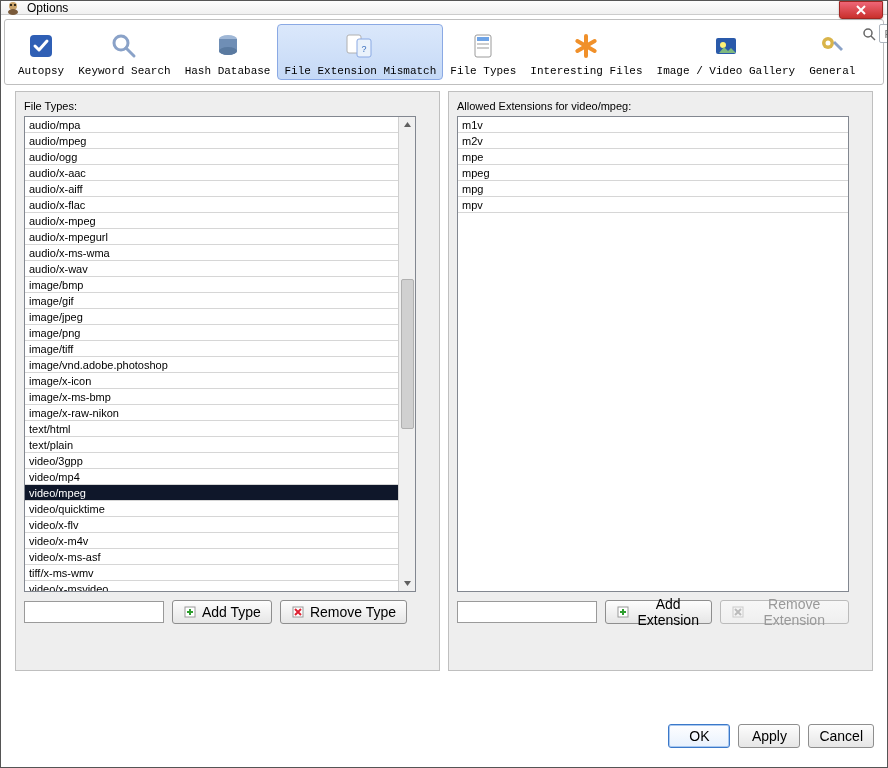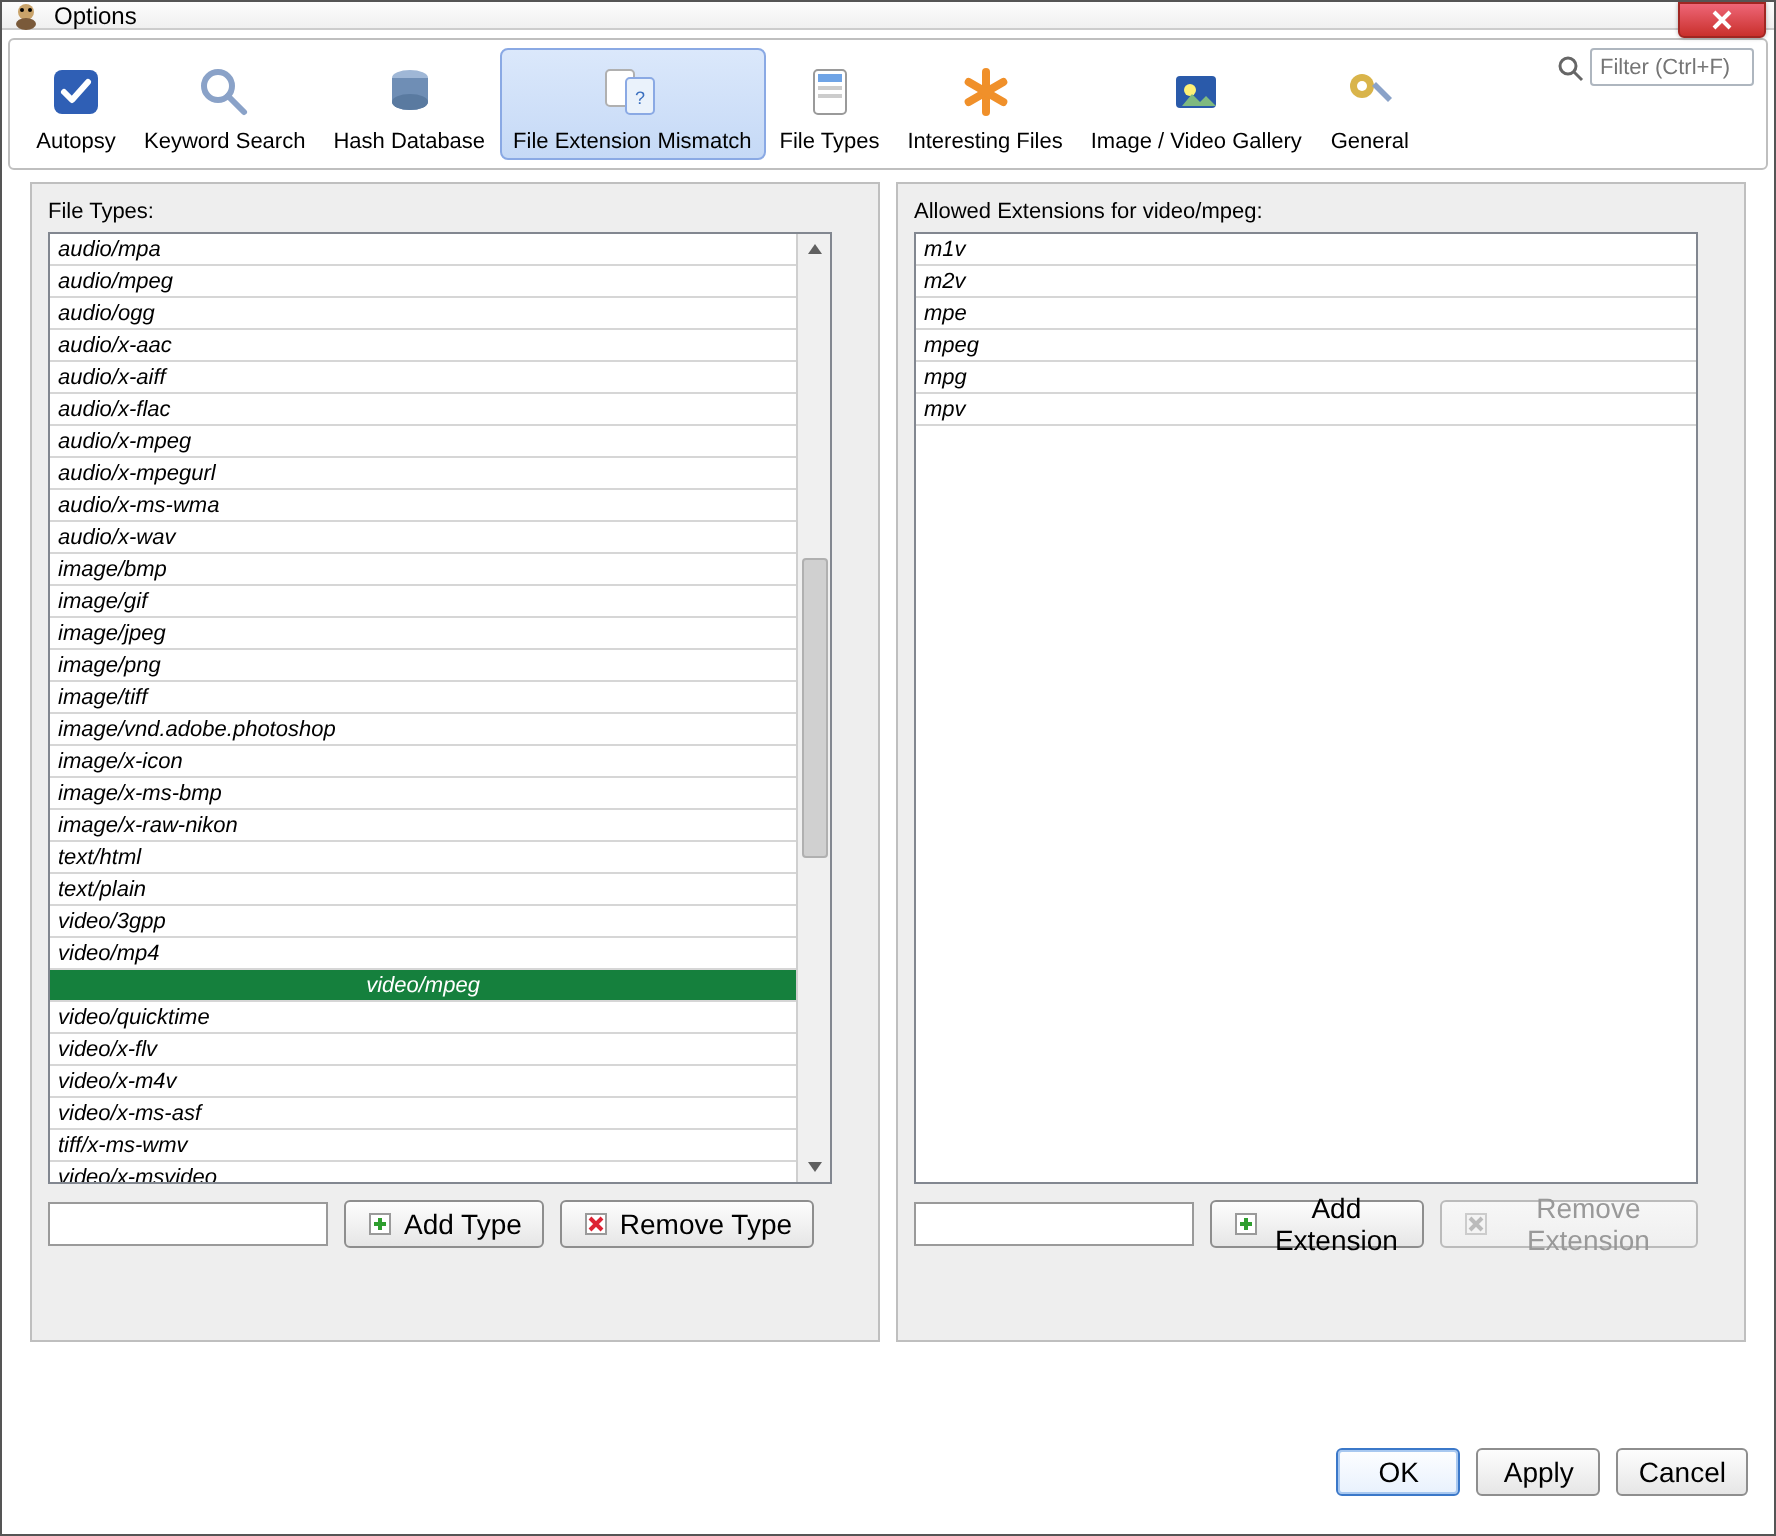--- a/index.html
+++ b/index.html
@@ -54,21 +54,21 @@
     border:1px solid transparent;
     border-radius:4px;
     min-width:50px;
     cursor:pointer;
   }
   .tbitem.selected {
     background: linear-gradient(#dbe8fb,#c5d9f6);
     border:1px solid #8aa9e4;
   }
   .tbitem .ticon { width:40px; height:34px; display:flex; align-items:center; justify-content:center; }
-  .tbitem .tlabel { font-size:11px; margin-top:2px; white-space:nowrap; }
+  .tbitem .tlabel { font-size:11px; margin-top:2px; white-space:nowrap;font-family:Liberation Mono, monospace; }
   .filter-wrap { margin-left:auto; display:flex; align-items:center; gap:3px; }
   .filter-wrap input {
     width:82px; height:19px;
     border:1px solid #aeb6bf; border-radius:2px;
     padding:1px 4px; font-size:11px; color:#888;
   }
   
   .content {
     display:flex;
     margin:6px 14px 0 14px;
@@ -112,33 +112,32 @@
     overflow:hidden;
   }
   .listrow {
     height:16px;
     line-height:16px;
     padding:0 4px;
     border-bottom:1px solid #d6d6d6;
     white-space:nowrap;
     overflow:hidden;
     cursor:default;
-    font-style:italic;
   }
   .listrow.selected {
     background:#1e90ff;
     background:#2e8bef;
     background:#3399ff;
     background:#1e90ff;
     color:#fff;
   }
   .listrow.selected { background:#3183e6; color:#fff; }
   .listrow.selected { background:#0a64c4; }
   .listrow.selected { background:#1e7ee8; }
-  .listrow.selected { background:#15803d; color:#fff;text-align:center; }
+  .listrow.selected { background:#0f172a; color:#fff; }
 
   .scroll-vert {
     width:17px;
     background:#f0f0f0;
     border-left:1px solid #cfcfcf;
     display:flex; flex-direction:column;
     align-items:center; justify-content:space-between;
   }
   .scroll-vert .arrow { width:15px;height:15px; display:flex;align-items:center;justify-content:center; }
   .scroll-vert .thumb { width:13px; flex:0 0 150px; margin:auto 0; background:#d0d0d0; border:1px solid #b0b0b0; border-radius:2px; }

